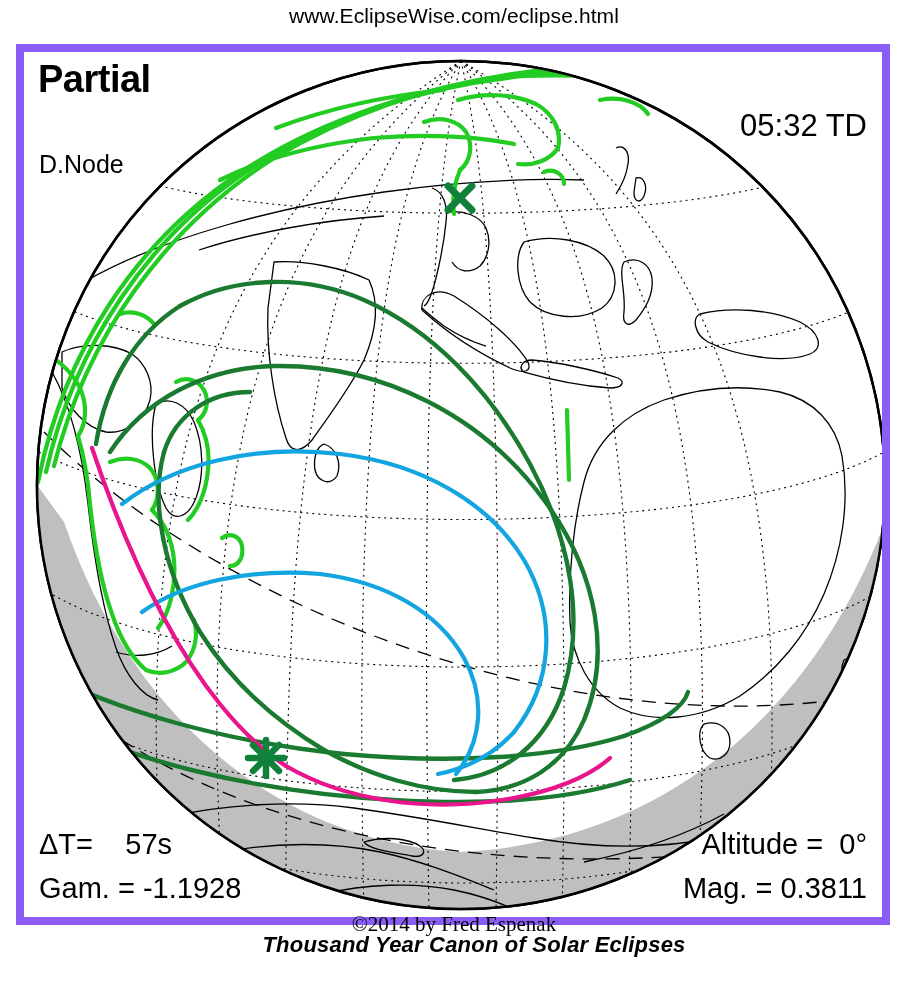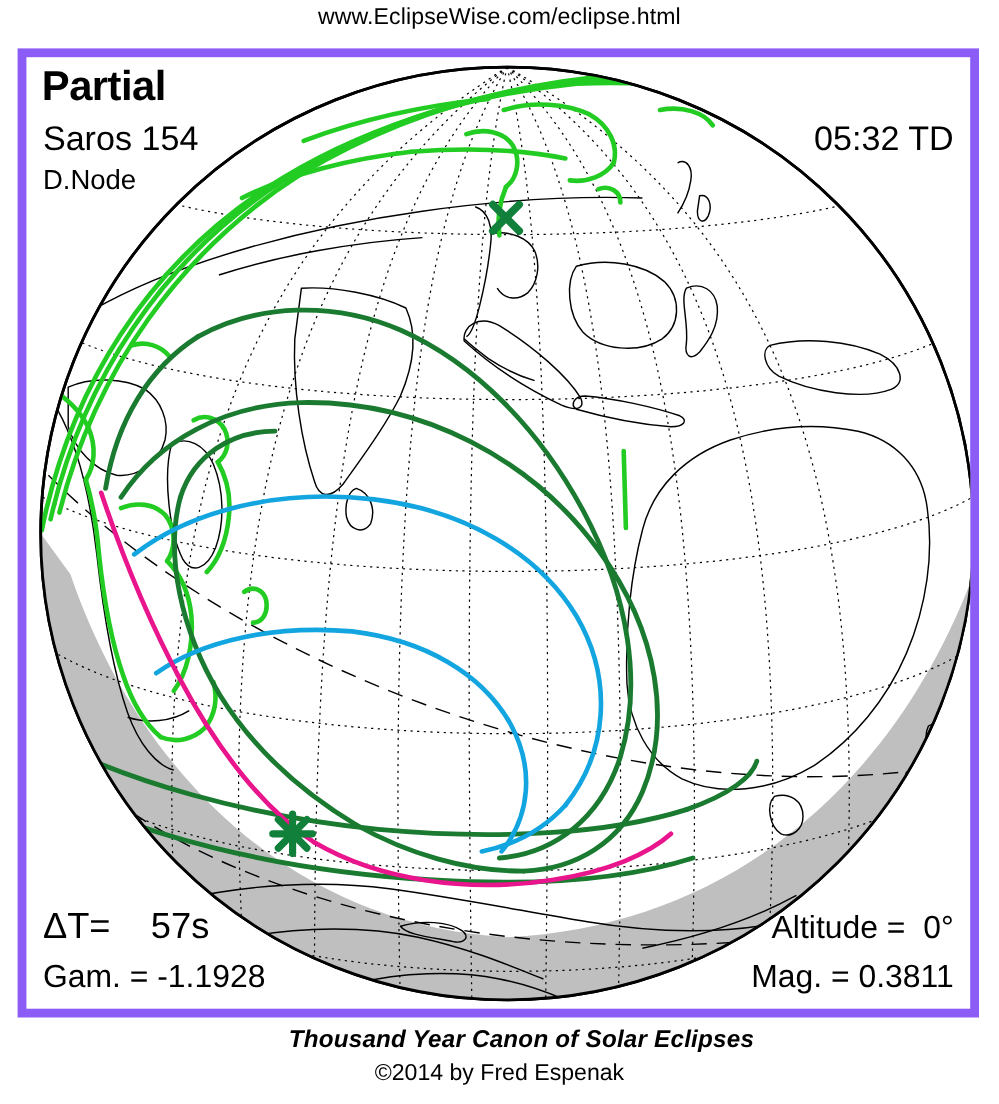--- a/index.html
+++ b/index.html
@@ -78,21 +78,21 @@
   }
   .tr-2 {
     right: 15px;
     top: 56px;
     font-size: 31px;
     text-align: right;
   }
   .bl-1 {
     left: 15px;
     bottom: 56px;
-    font-size: 33px;
+    font-size: 29px;
   }
   .bl-2 {
     left: 15px;
     bottom: 12px;
     font-size: 29px;
   }
   .br-1 {
     right: 15px;
     bottom: 56px;
     font-size: 29px;
@@ -111,25 +111,26 @@
     width: 908px;
     text-align: center;
     font-size: 22px;
     font-weight: bold;
     font-style: italic;
     letter-spacing: 0.2px;
     margin-left: 20px;
   }
   .footer-credit {
     position: absolute;
-    top: 964px;
+    top: 912px;
     left: 0;
     width: 908px;
     text-align: center;
     font-size: 21px;
+    font-family: Liberation Serif, serif;
   }
 </style>
 </head>
 <body>
 
 <div id="page">
 
   <div class="url-header">www.EclipseWise.com/eclipse.html</div>
 
   <div class="chart-frame">
@@ -323,21 +324,20 @@
           <line x1="255" y1="693" x2="229" y2="719"></line>
           <circle cx="242" cy="706" r="7" fill="#11803a" stroke="none"></circle>
         </g>
 
       </g>
 
       <circle cx="437" cy="433" r="424" fill="none" stroke="#000000" stroke-width="2.5"></circle>
     </svg>
 
     <div class="label-block tl-1">Partial</div>
-    <div class="label-block tl-2">Saros 154</div>
     <div class="label-block tl-3">D.Node</div>
 
     <div class="label-block tr-2">05:32 TD</div>
 
     <div class="label-block bl-1">ΔT=    57s</div>
     <div class="label-block bl-2">Gam. = -1.1928</div>
 
     <div class="label-block br-1">Altitude =  0°</div>
     <div class="label-block br-2">Mag. = 0.3811</div>
 

